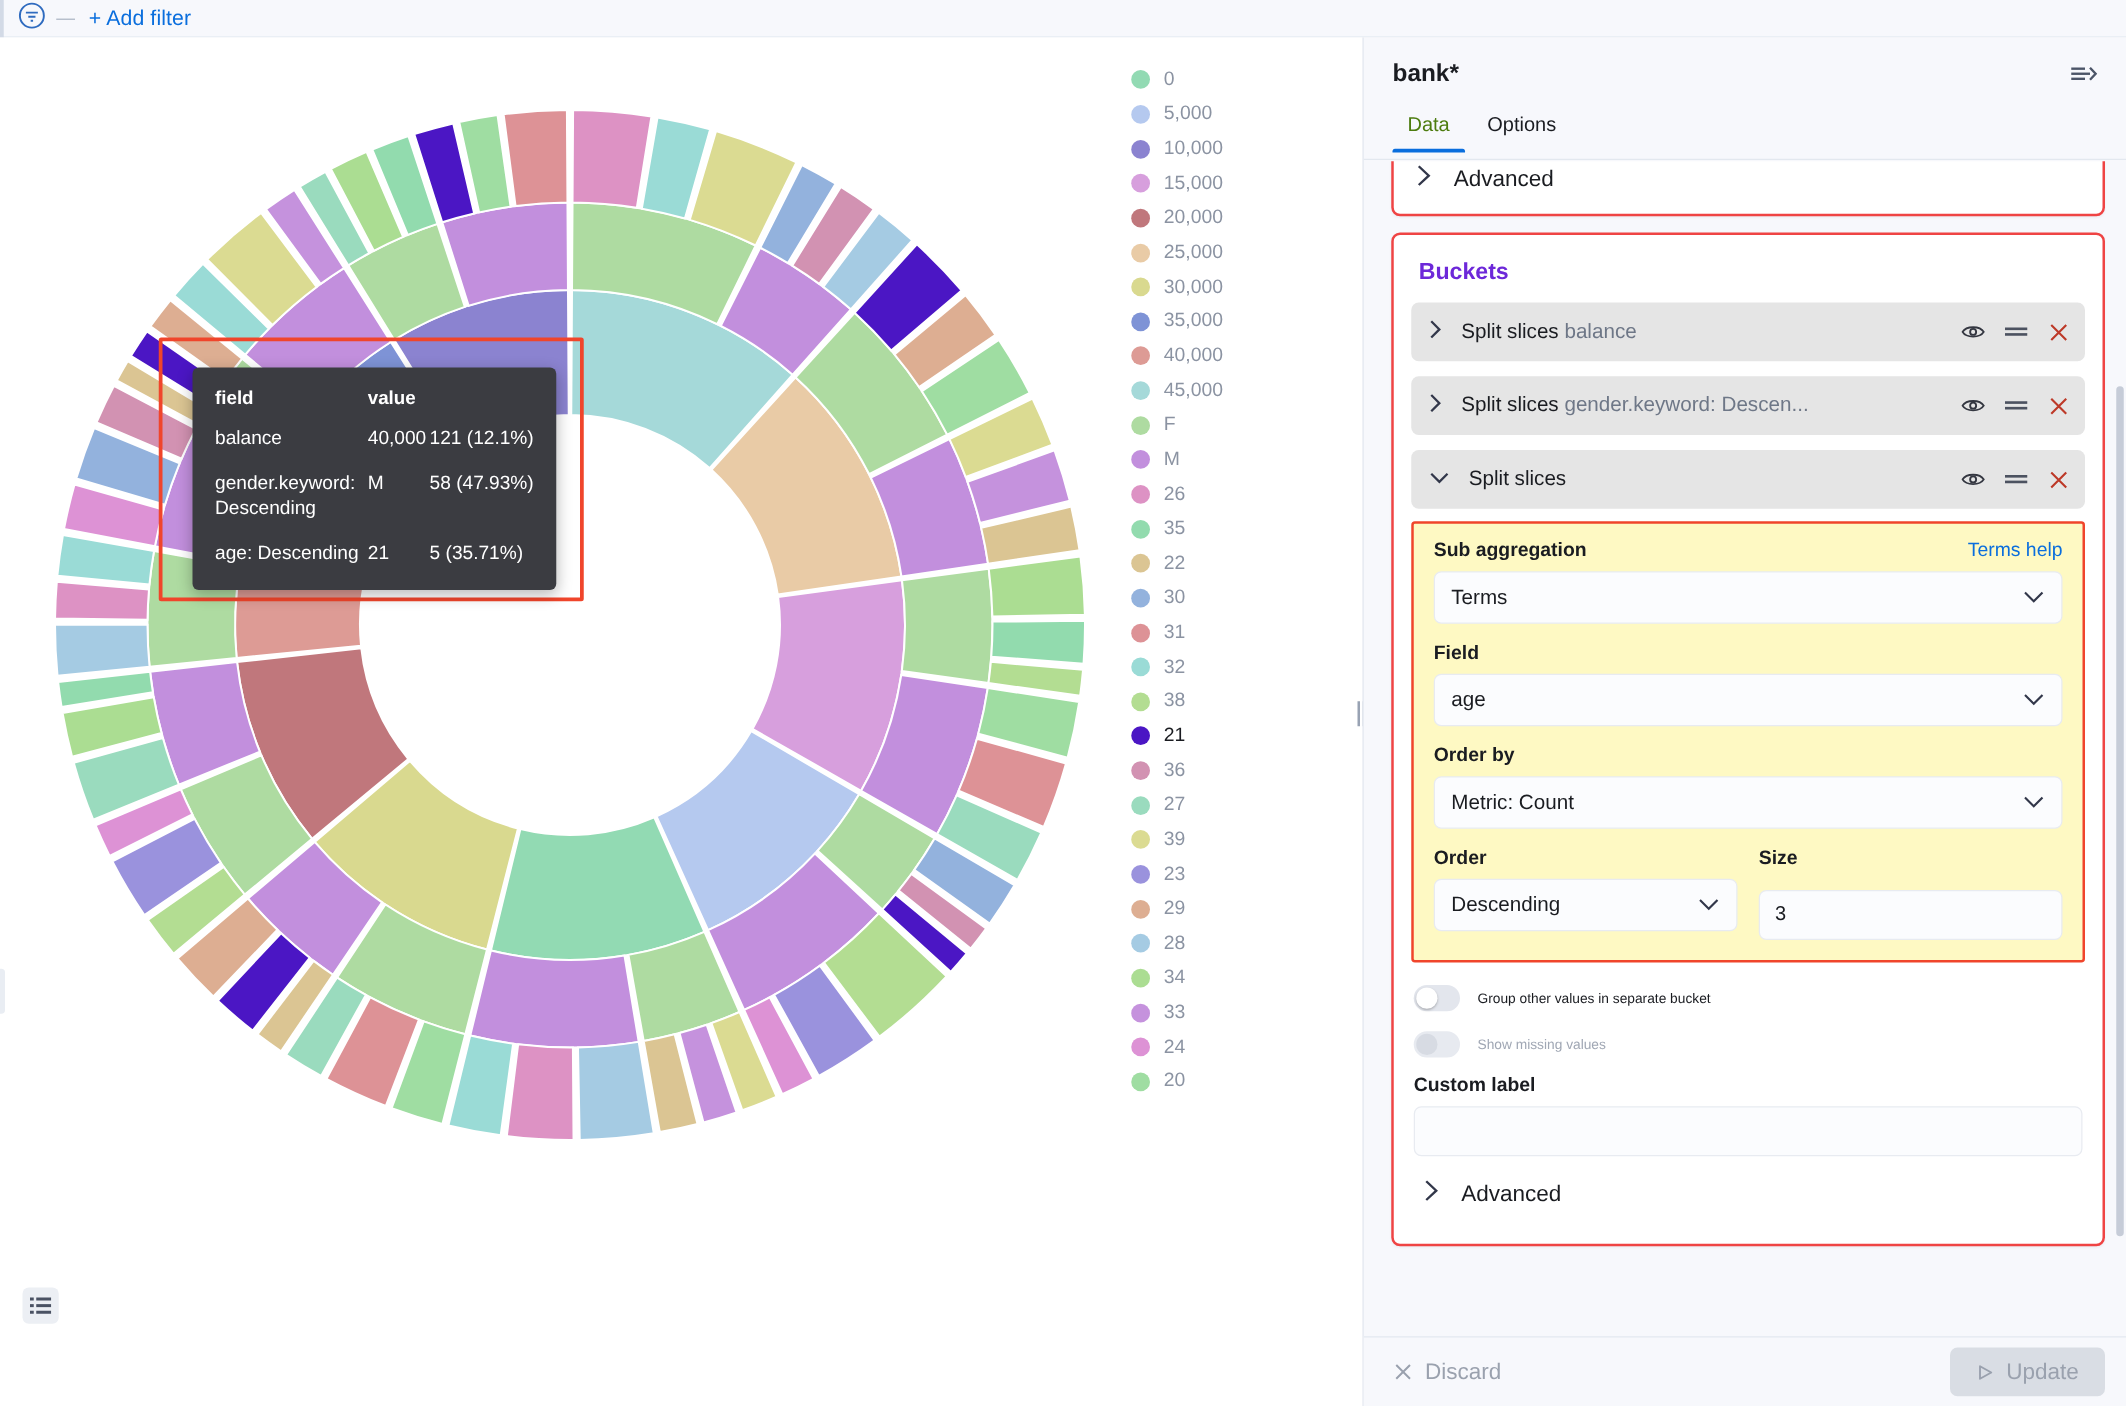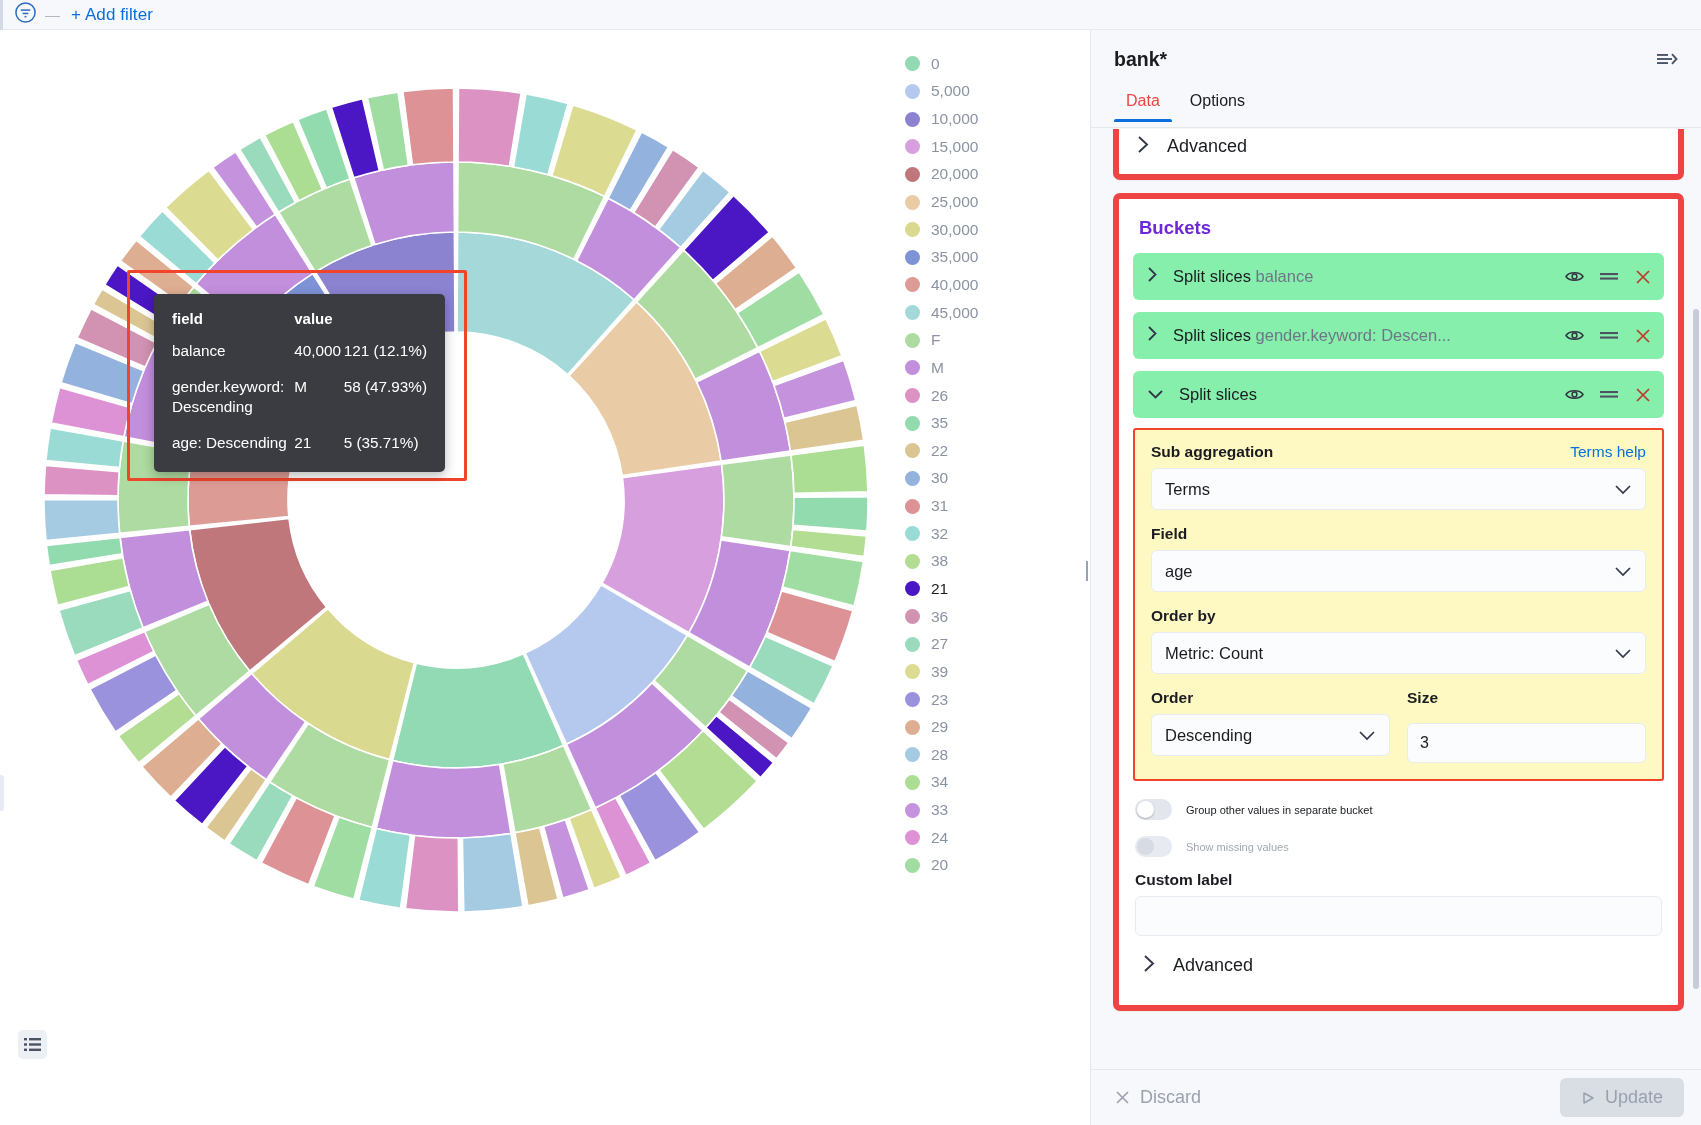--- a/index.html
+++ b/index.html
@@ -114,53 +114,53 @@
 
   .rp-tabs {
     position:absolute; left:0; top:58px; width:611px; height:40px;
     display:flex; align-items:flex-start; padding-left:23px; gap:6px;
     border-bottom:1px solid #e3e8ef;
   }
   .rp-tab {
     font-size:16px; padding:4px 12px 12px 12px; color:#1a1c21; cursor:pointer;
     position:relative;
   }
-  .rp-tab.active { color:#ef4444; }
+  .rp-tab.active { color:#4d7c0f; }
   .rp-tab.active::after {
     content:""; position:absolute; left:0; right:0; bottom:0; height:3px;
     background:#0a6edd; border-radius:2px 2px 0 0;
   }
 
   .rp-scroll {
     position:absolute; left:0; top:99px; width:611px; height:885px;
     overflow:hidden; padding:0 18px 0 22px;
   }
   .scrollbar {
     position:absolute; right:3px; top:180px; width:6px; height:680px;
     background:#c6ccd8; border-radius:3px;
   }
 
   .card {
-    background:#ffffff; border:6px solid #ef4444; border-radius:7px;
+    background:#ffffff; border:2px solid #ef4444; border-radius:7px;
     margin-bottom:13px; box-shadow:0 1px 2px rgba(20,30,60,.04);
   }
   .adv-row {
     display:flex; align-items:center; gap:17px;
     padding:16px 18px; cursor:pointer;
   }
   .adv-row .chev { flex:0 0 auto; }
   .adv-label { font-size:18px; color:#1a1c21; }
 
   .buckets-card { padding:16px 14px 12px 14px; }
   .buckets-title {
     font-size:18.5px; font-weight:bold; color:#6d28d9;
     padding:2px 4px 14px 6px;
   }
   .bucket-row {
-    background:#86efac; border-radius:6px; height:47px;
+    background:#e5e5e5; border-radius:6px; height:47px;
     display:flex; align-items:center; padding:0 12px 0 14px; margin-bottom:12px;
     cursor:pointer;
     justify-content:flex-end;
   }
   .bucket-row .chev { flex:0 0 auto; margin-right:15px; }
   .bucket-text {
     font-size:16.5px; color:#1a1c21; white-space:nowrap;
     overflow:hidden; text-overflow:ellipsis; flex:1 1 auto;
   }
   .bucket-text .muted { color:#6e7787; }

